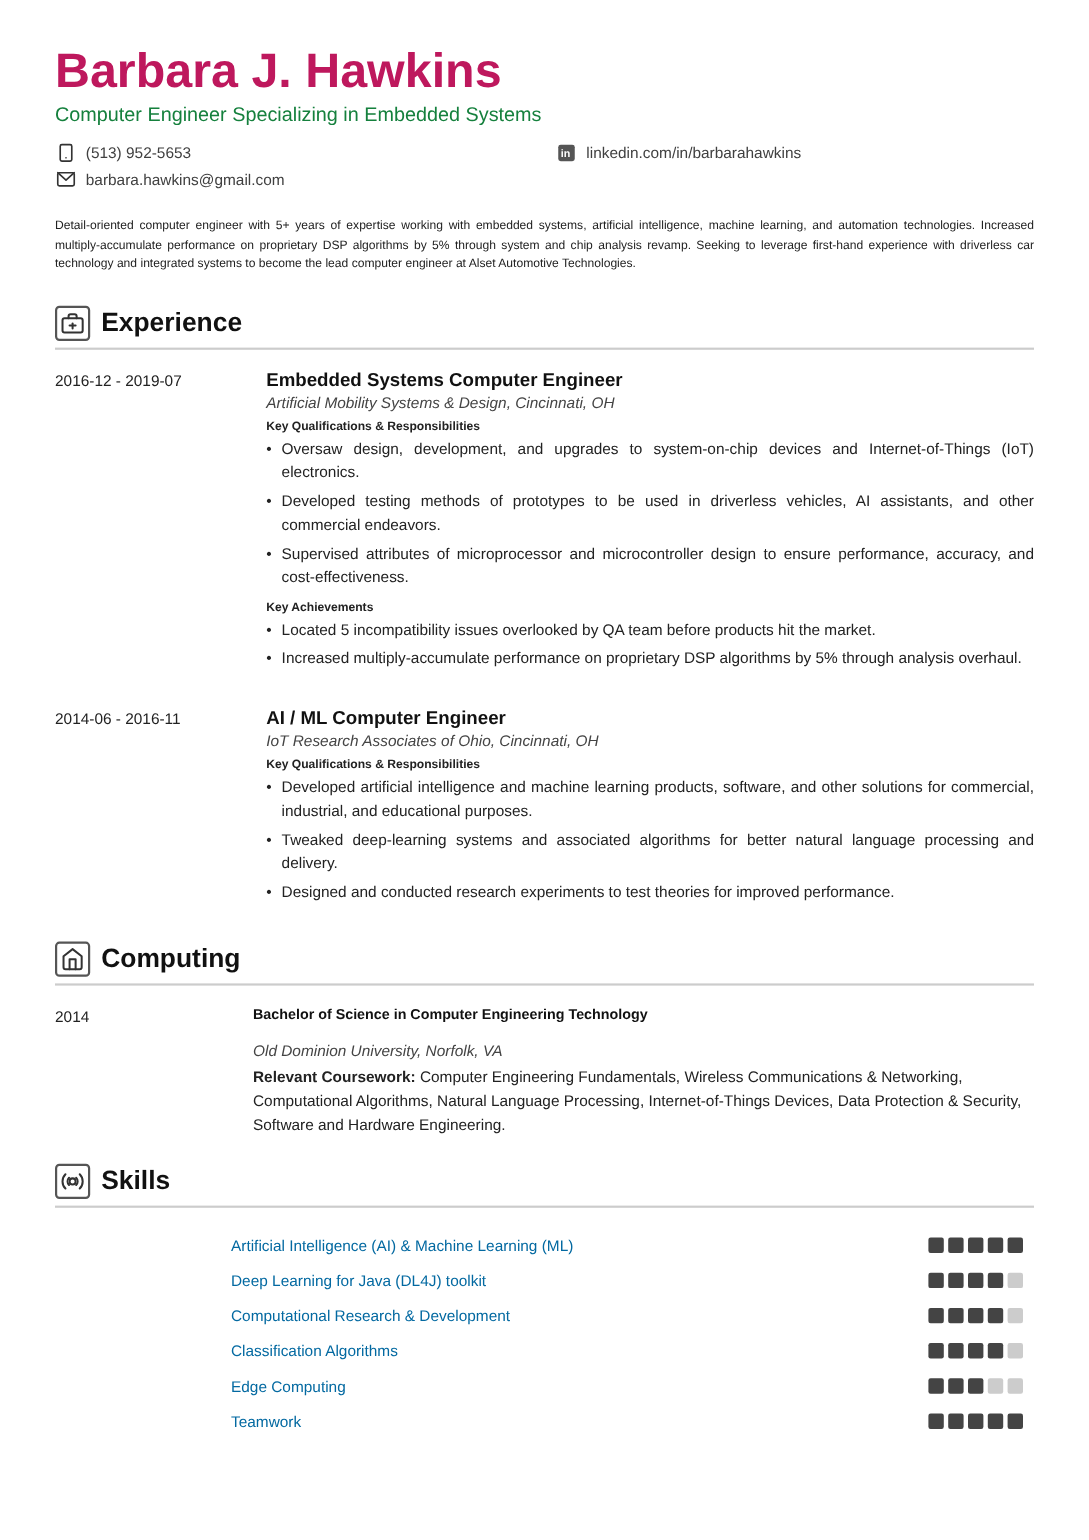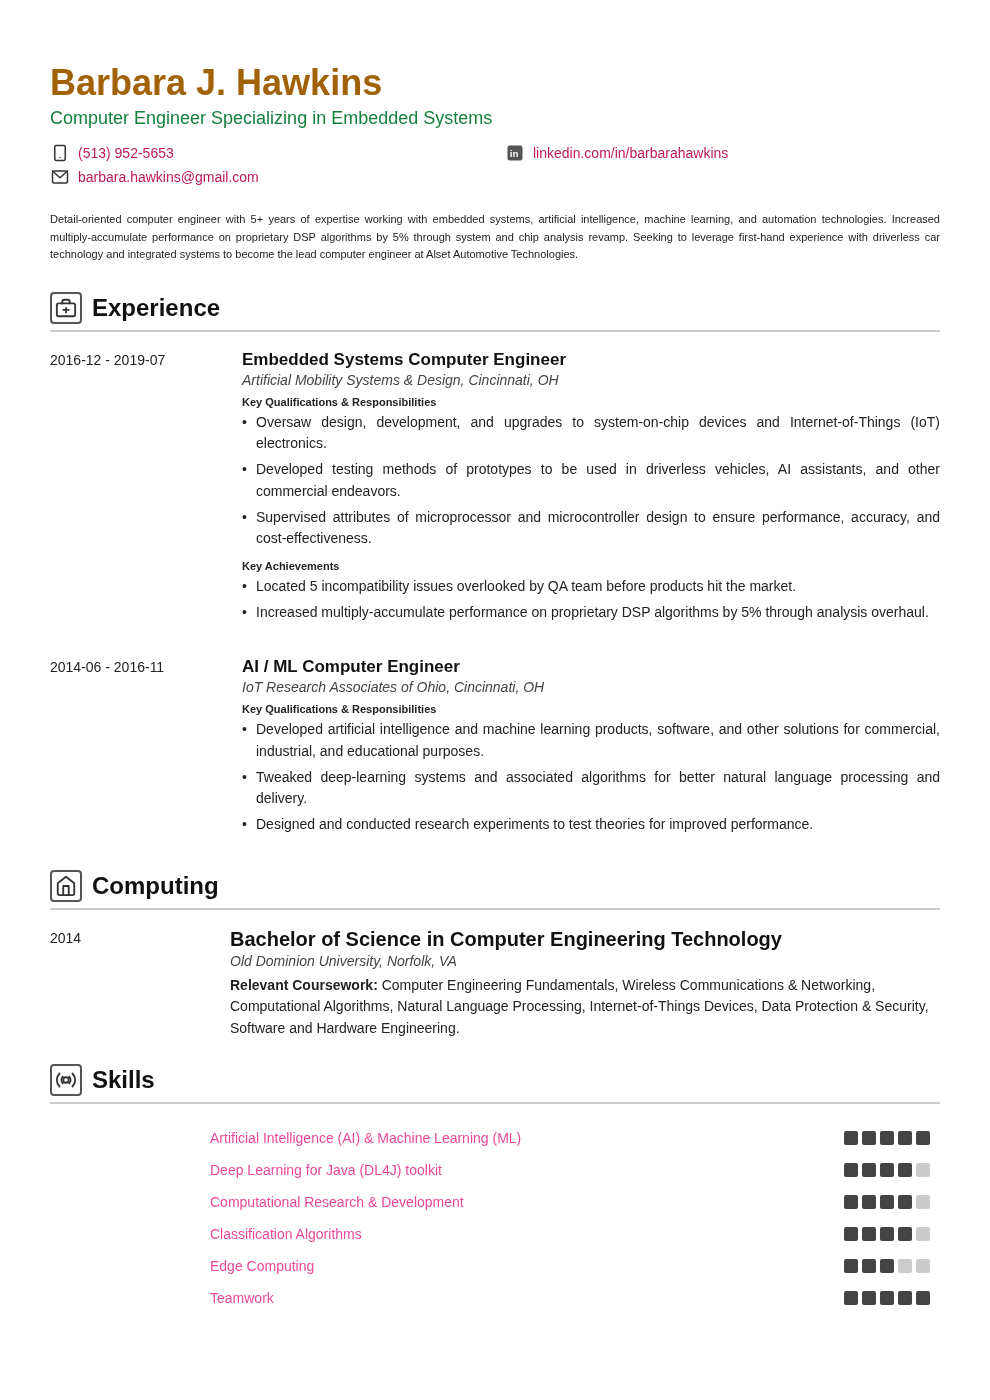--- a/index.html
+++ b/index.html
@@ -6,43 +6,42 @@
     body {
       font-family: Arial, sans-serif;
       font-size: 14px;
       color: #222;
       background: #fff;
       width: 990px;
       min-height: 1400px;
       padding: 40px 50px;
     }
     h1.resume-name {
-      font-size: 36px;
+      font-size: 44px;
       font-weight: 900;
-      color: #a16207;
+      color: #be185d;
       margin-bottom: 4px;
-      margin-top: 22px;
     }
     .resume-title {
       font-size: 18px;
       color: #15803d;
       margin-bottom: 14px;
     }
     .contact-grid {
       display: grid;
       grid-template-columns: 1fr 1fr;
       gap: 4px 20px;
       margin-bottom: 24px;
     }
     .contact-item {
       display: flex;
       align-items: center;
       gap: 8px;
       font-size: 14px;
-      color: #be185d;
+      color: #404040;
     }
     .contact-icon {
       width: 20px;
       height: 20px;
       display: inline-flex;
       align-items: center;
       justify-content: center;
       font-size: 14px;
       flex-shrink: 0;
     }
@@ -130,24 +129,24 @@
       left: 0;
       color: #222;
     }
     .education-entry {
       display: grid;
       grid-template-columns: 160px 1fr;
       gap: 0 20px;
       margin-bottom: 24px;
     }
     .edu-degree {
-      font-size: 20px;
+      font-size: 13px;
       font-weight: 700;
       color: #111;
-      margin-bottom: 2px;
+      margin-bottom: 18px;
     }
     .edu-institution {
       font-style: italic;
       font-size: 14px;
       color: #444;
       margin-bottom: 6px;
     }
     .edu-coursework {
       font-size: 14px;
       color: #222;
@@ -161,21 +160,21 @@
     }
     .skill-row {
       display: flex;
       align-items: center;
       justify-content: space-between;
       padding: 8px 0;
       border-bottom: none;
     }
     .skill-name {
       font-size: 14px;
-      color: #ec4899;
+      color: #0369a1;
       flex: 1;
       padding-left: 160px;
     }
     .skill-dots {
       display: flex;
       gap: 4px;
       padding-right: 10px;
     }
     .dot {
       width: 14px;

